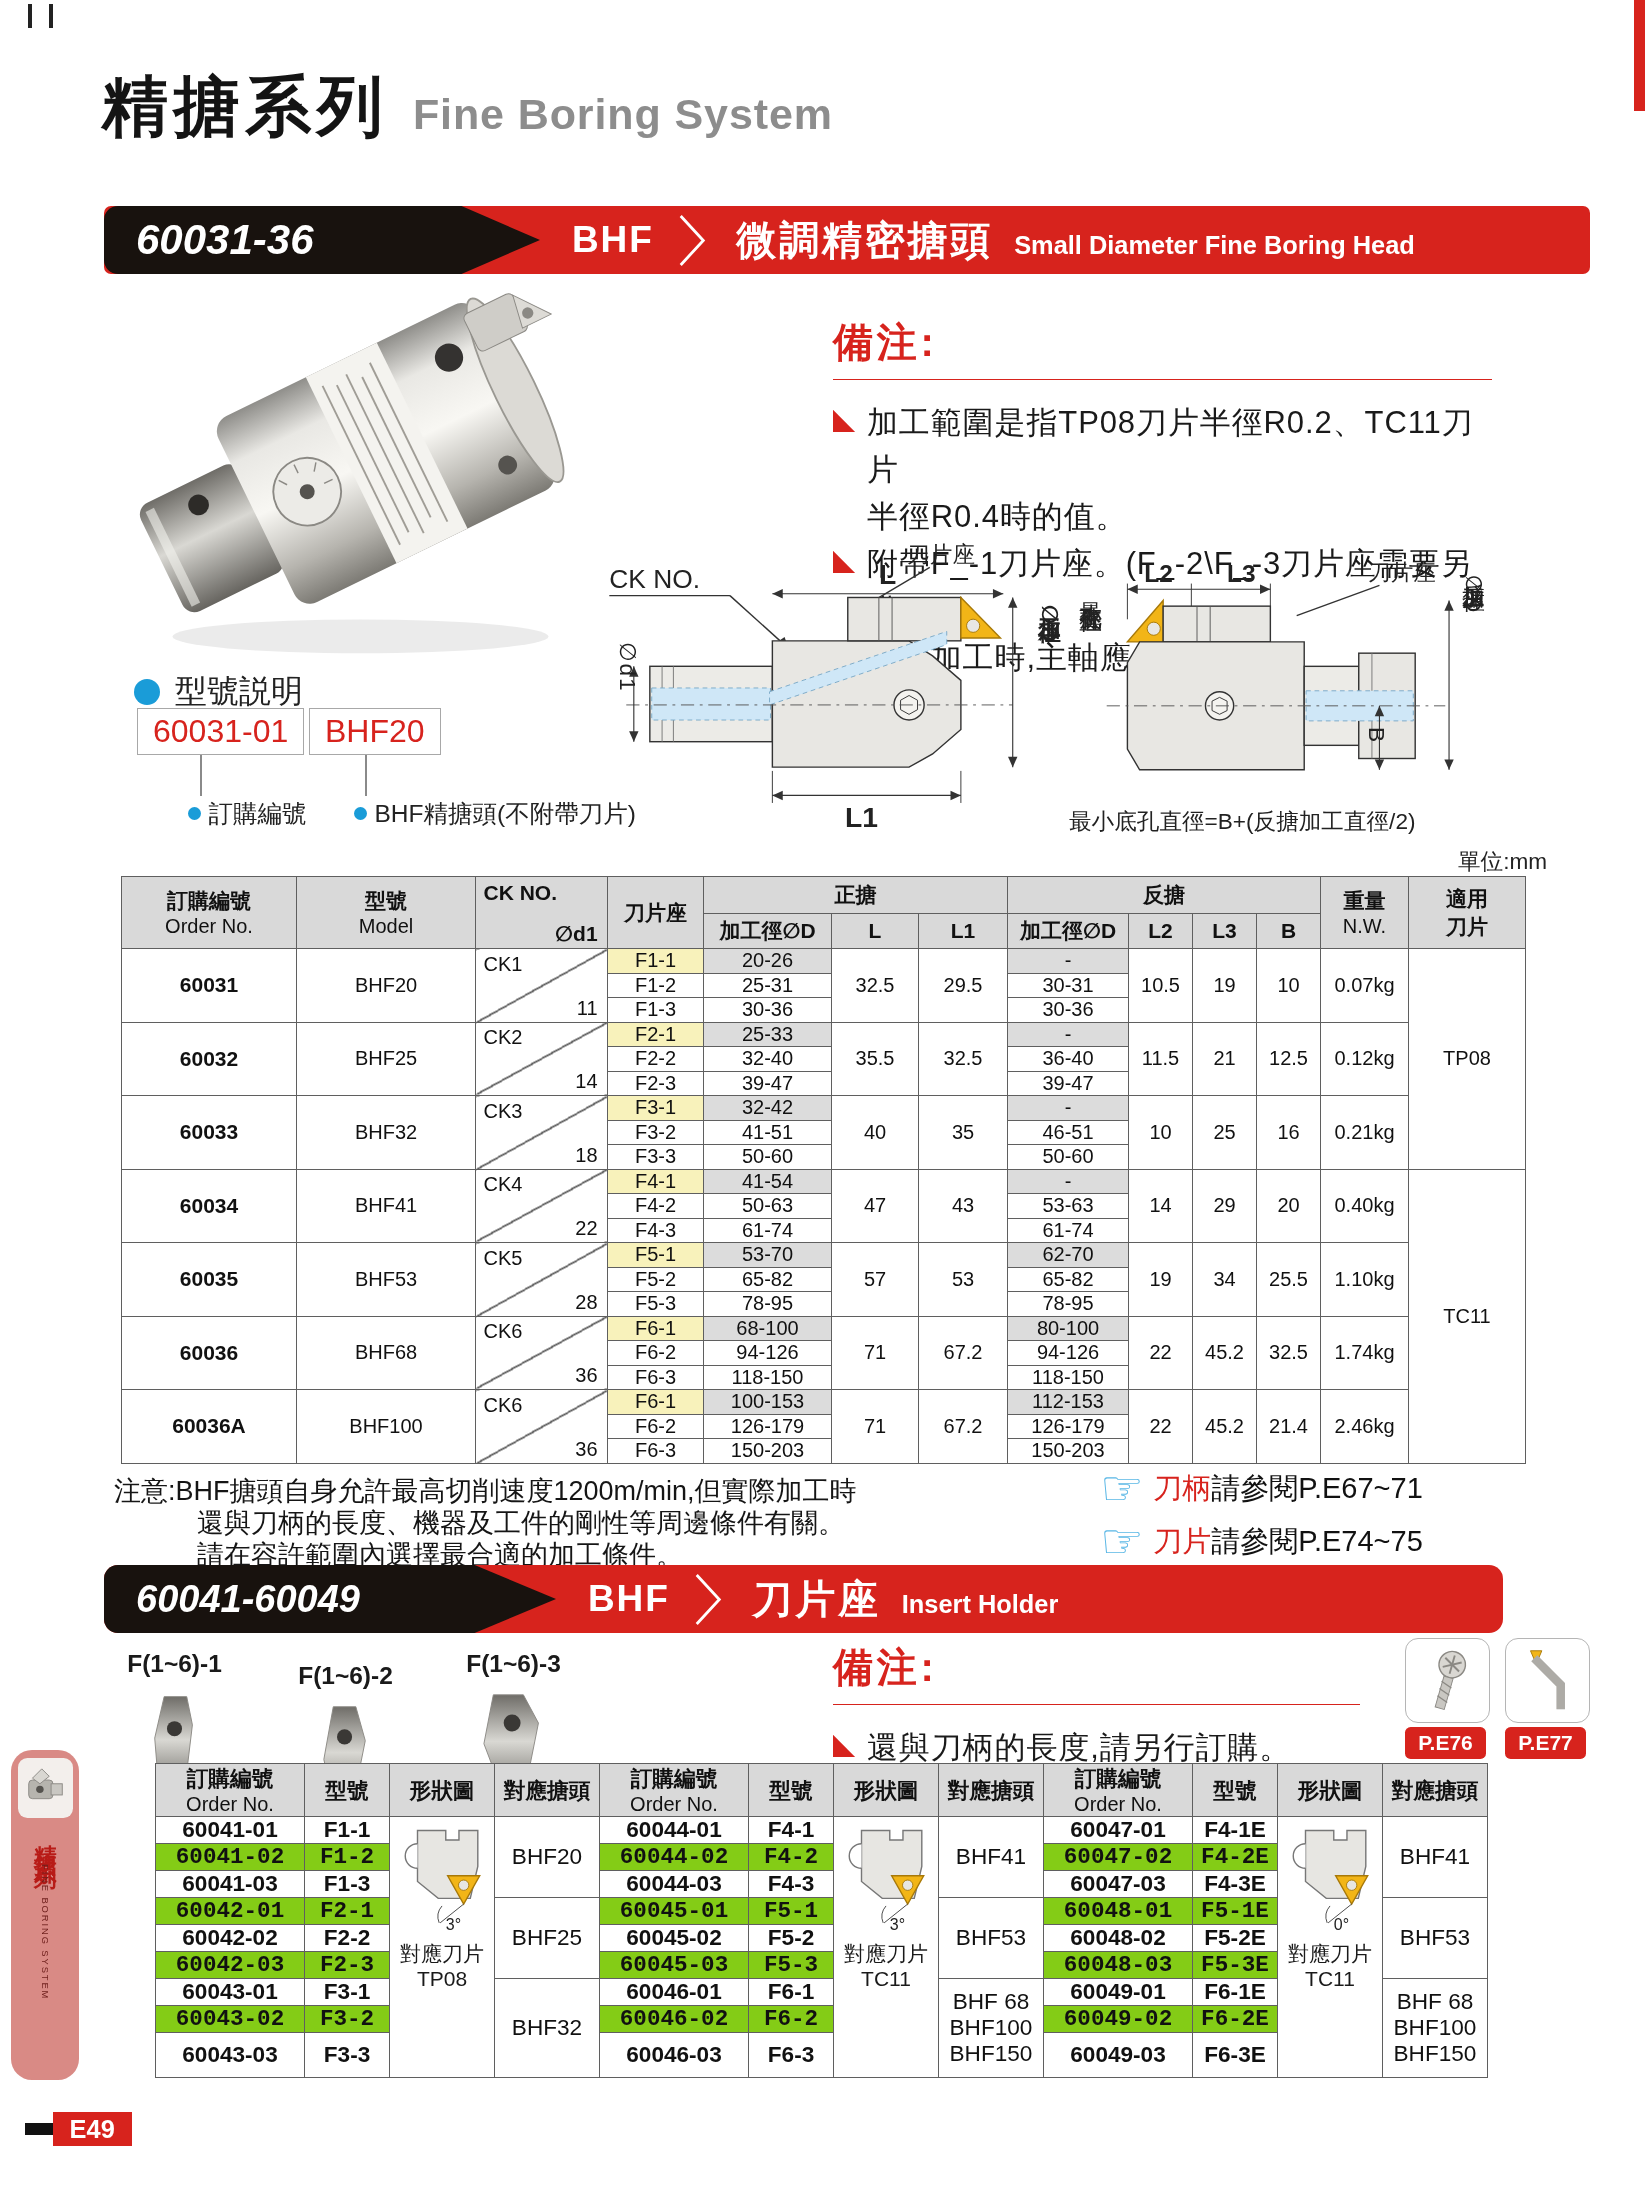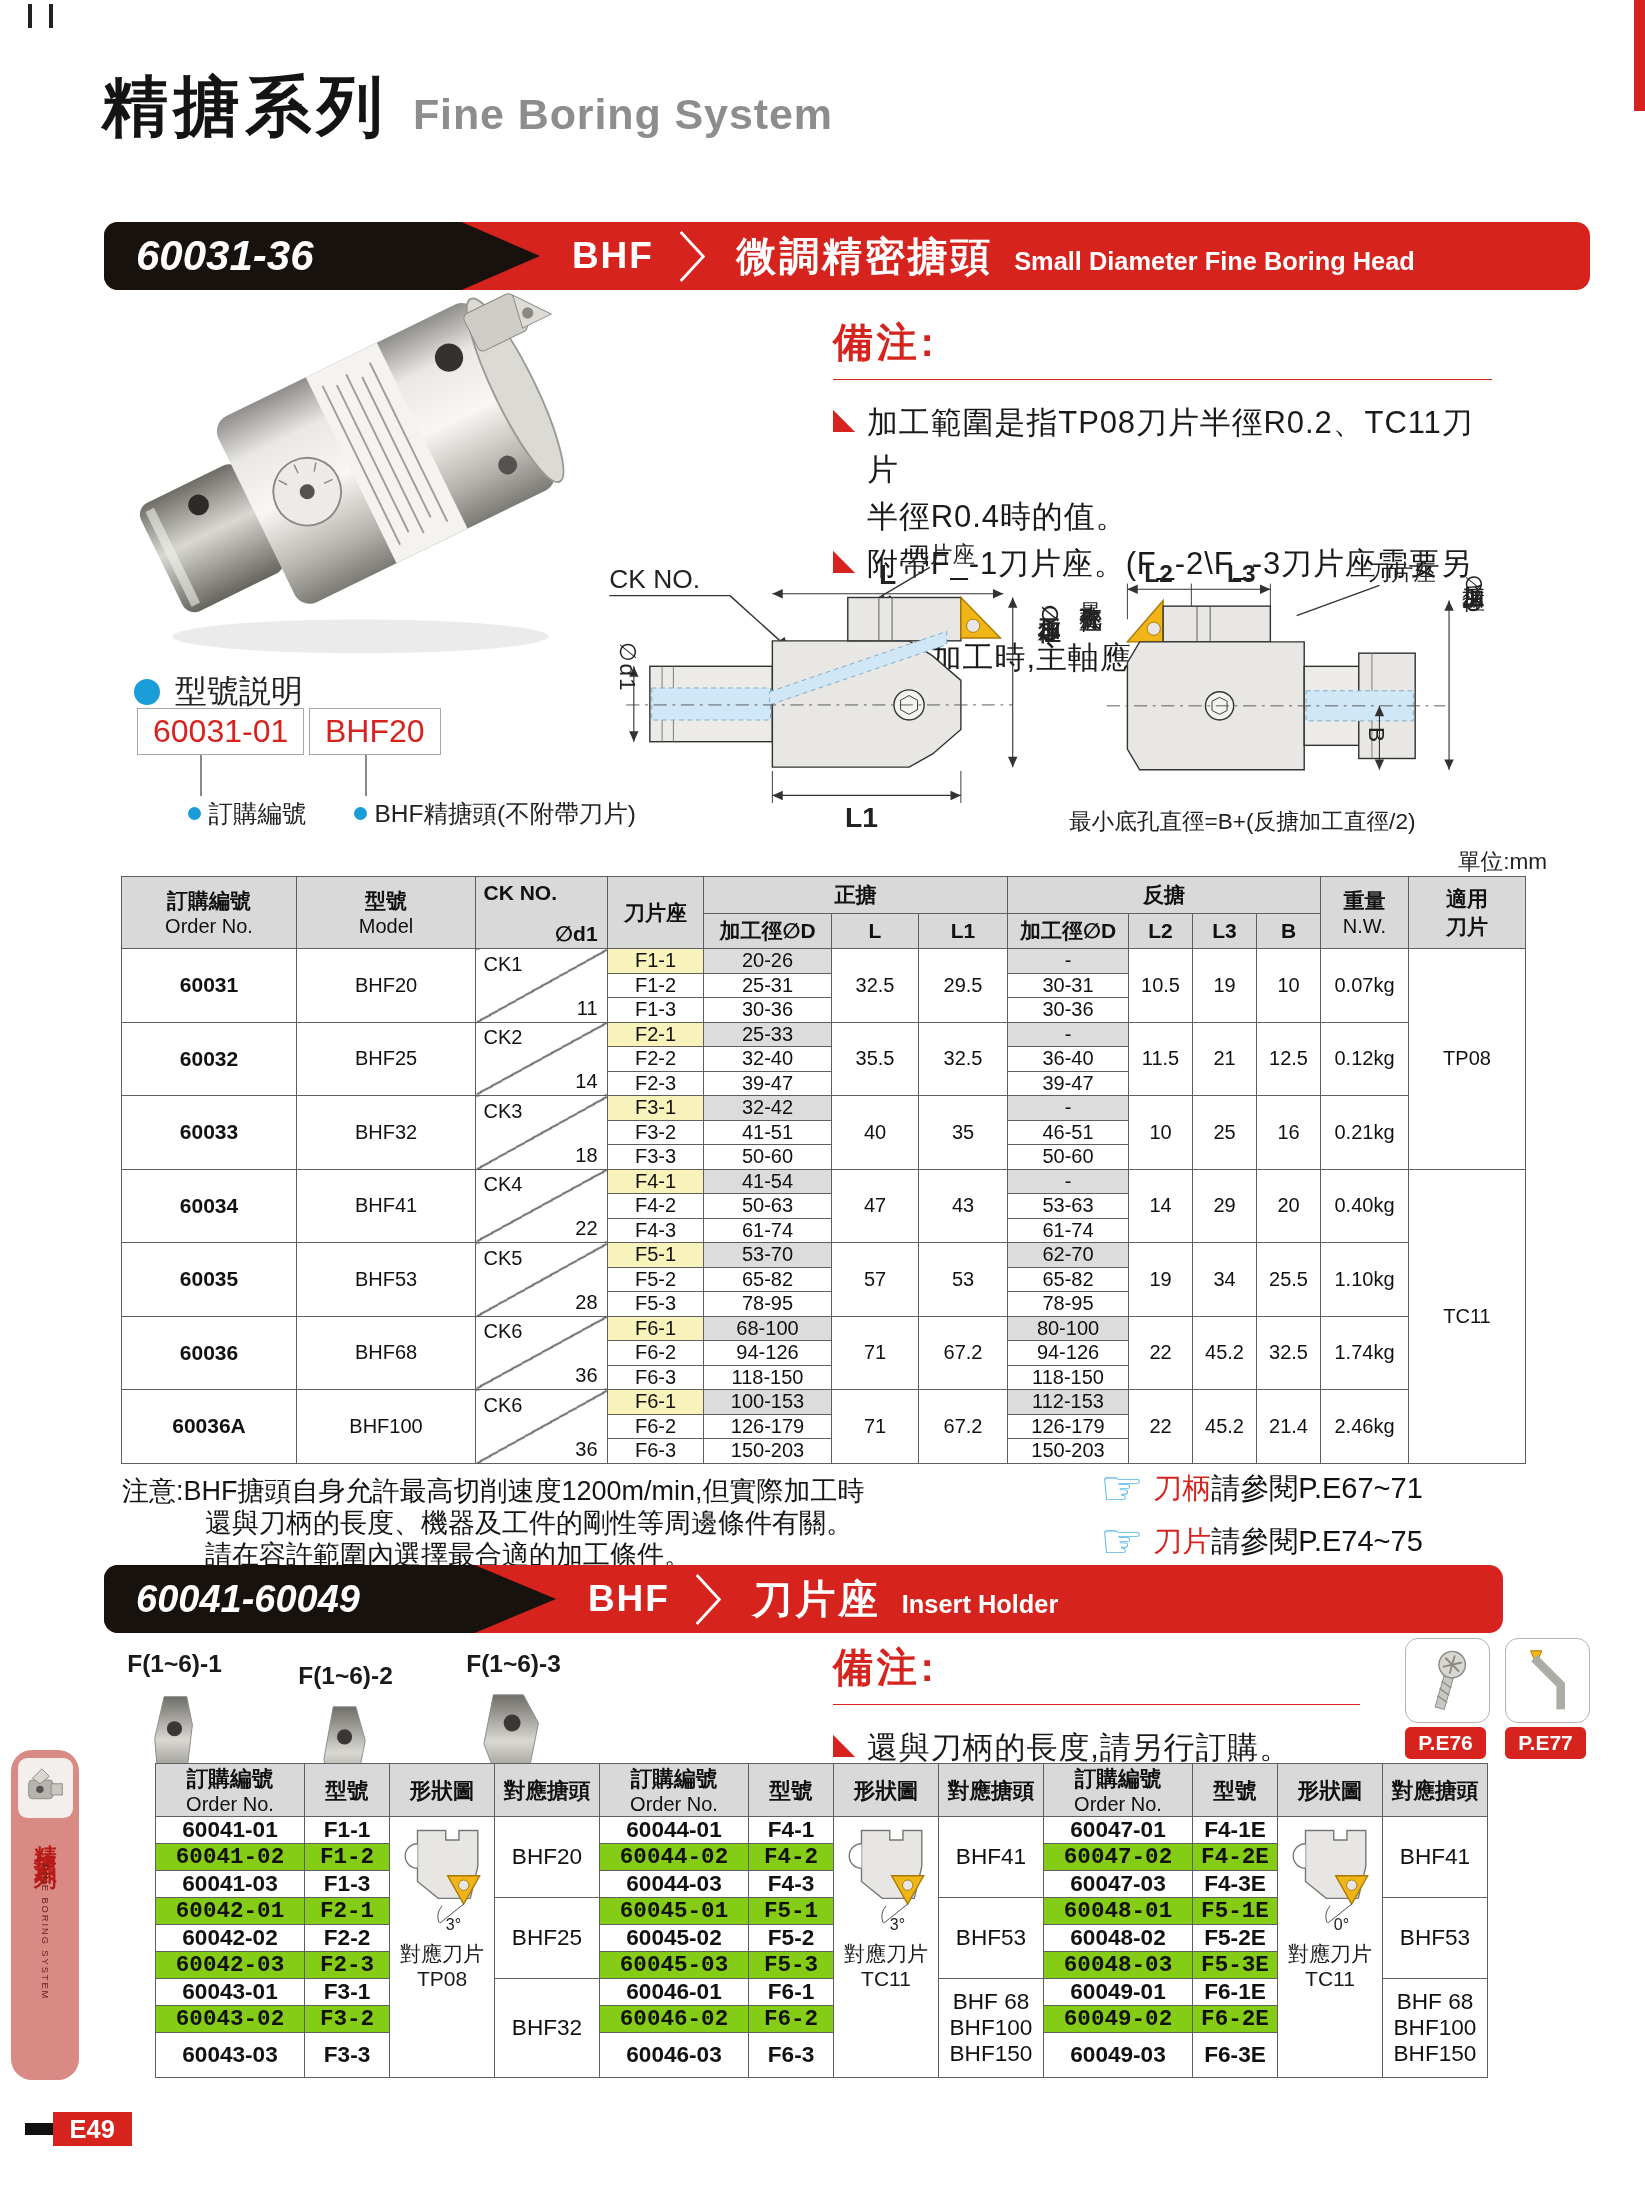--- a/index.html
+++ b/index.html
@@ -64,21 +64,21 @@
   #main-table tbody tr.grp td{border-top:1.9px solid #333;}
   #main-table td.bold{font-weight:bold;font-size:21px;}
   #main-table td.yellow{background:#f8f2bb;}
   #main-table td.grayc{background:#dcdcdc;}
   .ckc{position:relative;background-image:linear-gradient(to right bottom,
        transparent calc(50% - 0.9px),#5f5f5f calc(50% - 0.9px),#5f5f5f calc(50% + 0.9px),transparent calc(50% + 0.9px));}
   .ckc .ck-a{position:absolute;top:3.8px;left:7.5px;}
   .ckc .ck-b{position:absolute;bottom:1.9px;right:9.4px;}
 
   
-  #footnote{left:122px;top:1475px;font-size:27px;line-height:32px;color:#151515;}
+  #footnote{left:114px;top:1475px;font-size:27px;line-height:32px;color:#151515;}
   #footnote .indent{padding-left:83px;}
   #refs{left:1100px;top:1469px;}
   .ref-row{display:flex;align-items:center;font-size:29px;margin-bottom:13px;}
   .ref-row .hand{color:#5cb8e6;font-size:49px;line-height:38px;margin-right:9.4px;font-family:"DejaVu Sans",sans-serif;}
   .ref-row .red{color:#d7231d;}
 
   
   .holder-fig{position:absolute;width:141px;text-align:center;}
   .holder-fig .hl{font-size:24.5px;font-weight:bold;color:#1a1a1a;margin-bottom:13px;}
 
@@ -122,21 +122,21 @@
 
   <div class="regmark" style="left:28px;top:3.8px;"></div>
   <div class="regmark" style="left:49px;top:3.8px;"></div>
   <div id="edge-bar"></div>
 
   <div id="title" class="abs">
     <span class="zh">精搪系列</span>
     <span class="en">Fine Boring System</span>
   </div>
 
-  <div class="banner" style="left:104px;top:222px;width:1486px;">
+  <div class="banner" style="left:104px;top:206px;width:1486px;border-radius:7px;">
     <div class="code-block" style="width:331px;font-size:42px;">
       <span>60031-36</span>
     </div>
     <span class="series">BHF</span>
     <svg width="32" height="55" viewBox="0 0 34 58">
       <polyline points="5,3 29,29 5,55" fill="none" stroke="#fff" stroke-width="3"></polyline>
     </svg>
     <div class="tgroup">
       <span class="t-zh">微調精密搪頭</span>
       <span class="t-en">Small Diameter Fine Boring Head</span>

